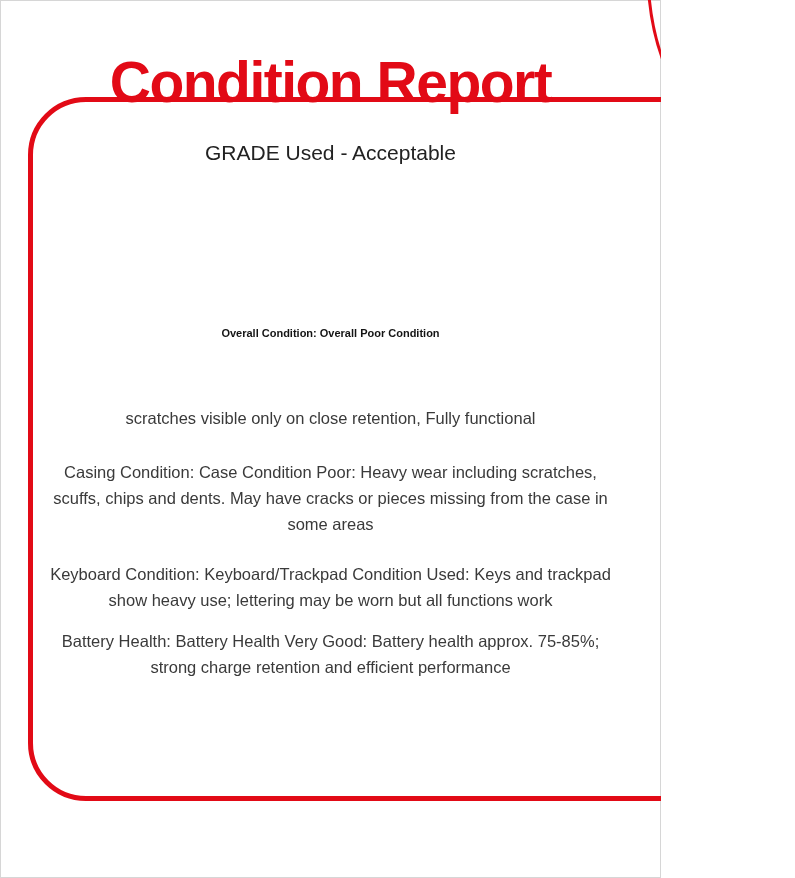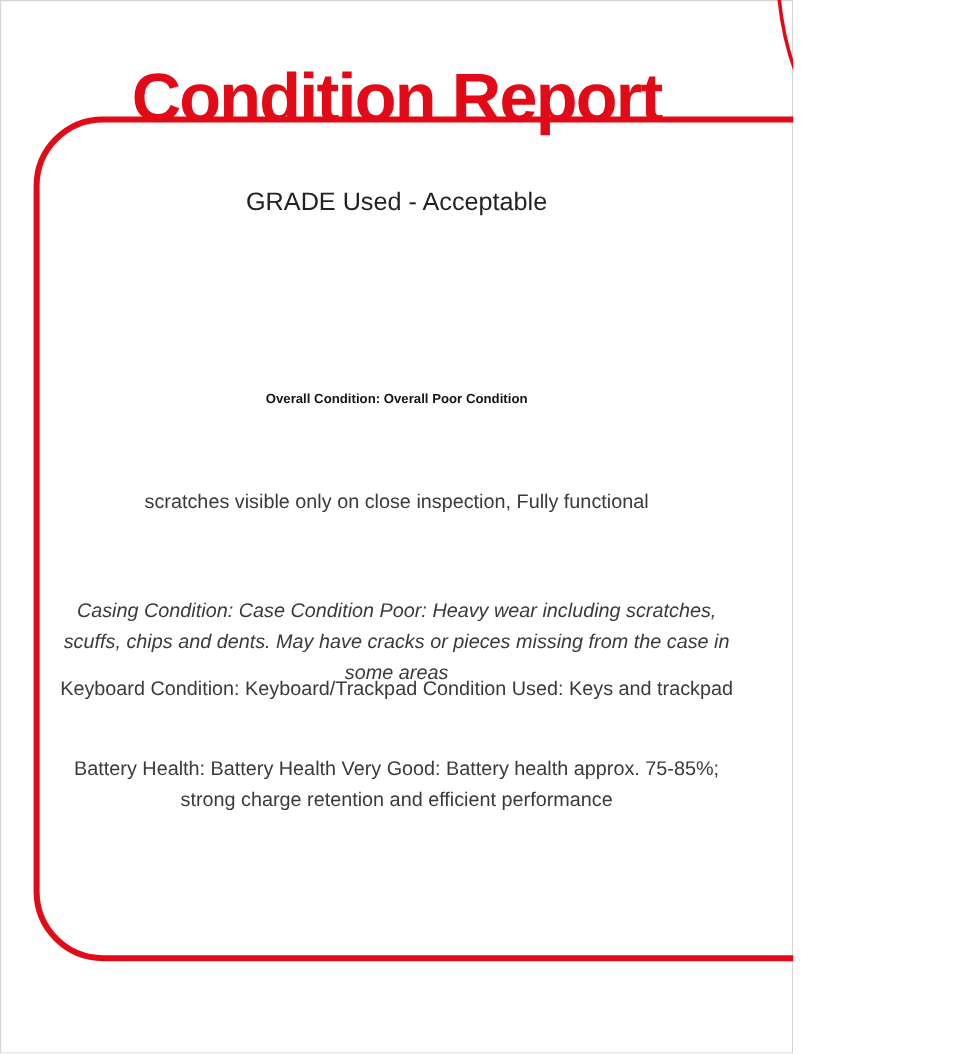--- a/index.html
+++ b/index.html
@@ -59,39 +59,38 @@
     left: 40px;
     right: 40px;
     text-align: center;
     color: var(--body-text);
     z-index: 2;
   }
   .grade {
     top: 141px;
     font-size: 21px;
     color: #222222;
-    margin-top: 16px;
   }
   .summary {
     top: 229px;
     font-size: 17px;
     color: #3d3d3d;
   }
   .overall {
     top: 327px;
     font-size: 11px;
     font-weight: 600;
     color: #141414;
   }
   .section {
     line-height: 26px;
     font-size: 16.5px;
   }
   .section-screen   { top: 405px; }
-  .section-casing   { top: 496px; font-style: italic; }
+  .section-casing   { top: 459px; }
   .section-keyboard { top: 561px; text-align: center; }
   .section-battery  { top: 628px; }
   .section .line { height: 26px; }
 </style>
 </head>
 <body>
 
 <div class="page">
 
   <h1 class="title">Condition Report</h1>
@@ -101,31 +100,32 @@
   <svg class="flourish" viewBox="0 0 795 878" aria-hidden="true">
     <path d="M 649,-4 C 656,75 695,148 798,186" fill="none" stroke="#e20a16" stroke-width="3"></path>
   </svg>
 
   <div class="textblock grade">GRADE Used - Acceptable</div>
 
 
   <div class="textblock overall">Overall Condition: Overall Poor Condition</div>
 
   <div class="textblock section section-screen">
-    <div class="line">scratches visible only on close inspection, Fully functional</div>
+    <div class="line">scratches visible only on close retention, Fully functional</div>
   </div>
 
   <div class="textblock section section-casing">
     <div class="line">Casing Condition: Case Condition Poor: Heavy wear including scratches,</div>
     <div class="line">scuffs, chips and dents. May have cracks or pieces missing from the case in</div>
     <div class="line">some areas</div>
   </div>
 
   <div class="textblock section section-keyboard">
     <div class="line">Keyboard Condition: Keyboard/Trackpad Condition Used: Keys and trackpad</div>
+    <div class="line">show heavy use; lettering may be worn but all functions work</div>
   </div>
 
   <div class="textblock section section-battery">
     <div class="line">Battery Health: Battery Health Very Good: Battery health approx. 75-85%;</div>
     <div class="line">strong charge retention and efficient performance</div>
   </div>
 
 </div>
 
 </body></html>

